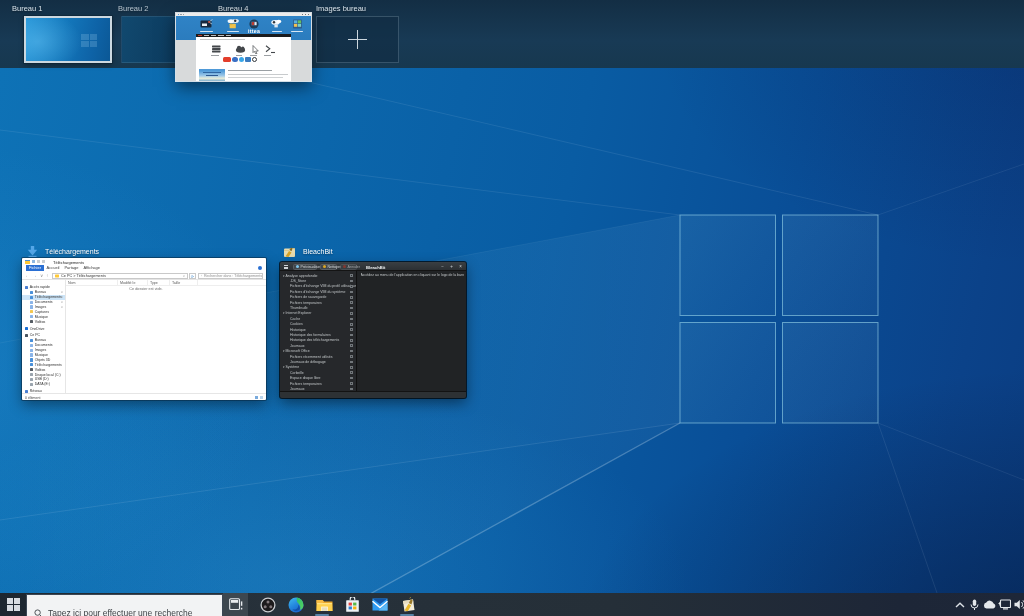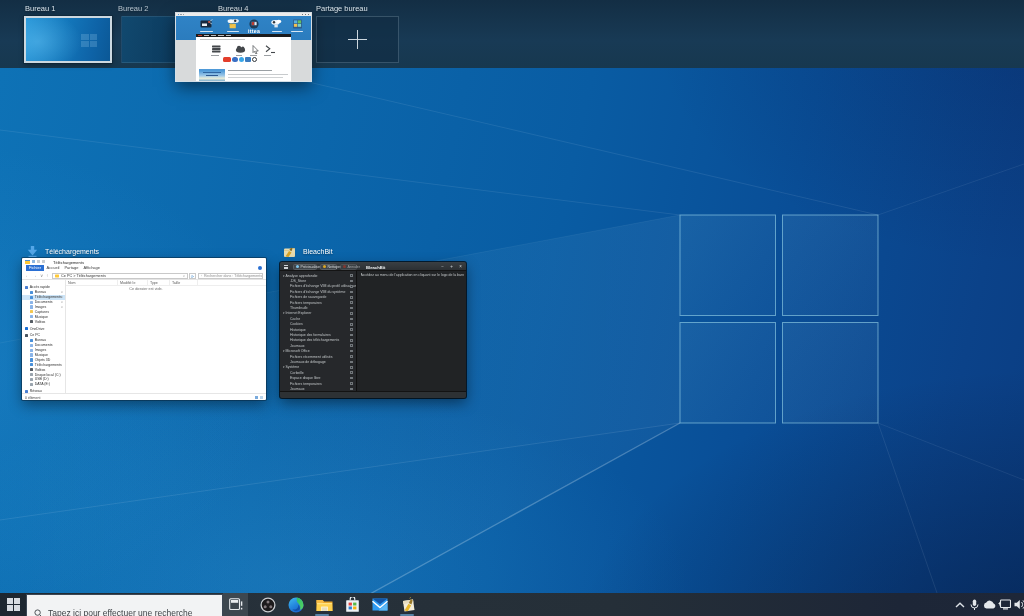--- a/index.html
+++ b/index.html
@@ -174,24 +174,24 @@
     <g stroke="#a8e4f2" stroke-opacity="0.55" stroke-width="1" fill="url(#paneG)">
       <rect x="680" y="147" width="95.5" height="100.5"></rect>
       <rect x="782.5" y="147" width="95.5" height="100.5"></rect>
       <rect x="680" y="254.5" width="95.5" height="100.5"></rect>
       <rect x="782.5" y="254.5" width="95.5" height="100.5"></rect>
     </g>
   </svg>
 </div>
 
 <div id="tv-band">
-  <div class="tile-label" style="left:25px">Bureau 1</div>
+  <div class="tile-label" style="left:12px">Bureau 1</div>
   <div class="tile-label" style="left:118px; opacity:.8">Bureau 2</div>
   <div class="tile-label" style="left:218px">Bureau 4</div>
-  <div class="tile-label" style="left:316px">Partage bureau</div>
+  <div class="tile-label" style="left:316px">Images bureau</div>
 
   <div class="tile" id="tile-b1">
     <div class="mini-logo">
       <i style="left:0;top:0;width:7.5px;height:6px"></i>
           <i style="left:8.5px;top:0;width:7.5px;height:6px"></i>
       <i style="left:0;top:7px;width:7.5px;height:6px"></i>
           <i style="left:8.5px;top:7px;width:7.5px;height:6px"></i>
     </div>
   </div>
   <div class="tile" id="tile-b2"></div>

